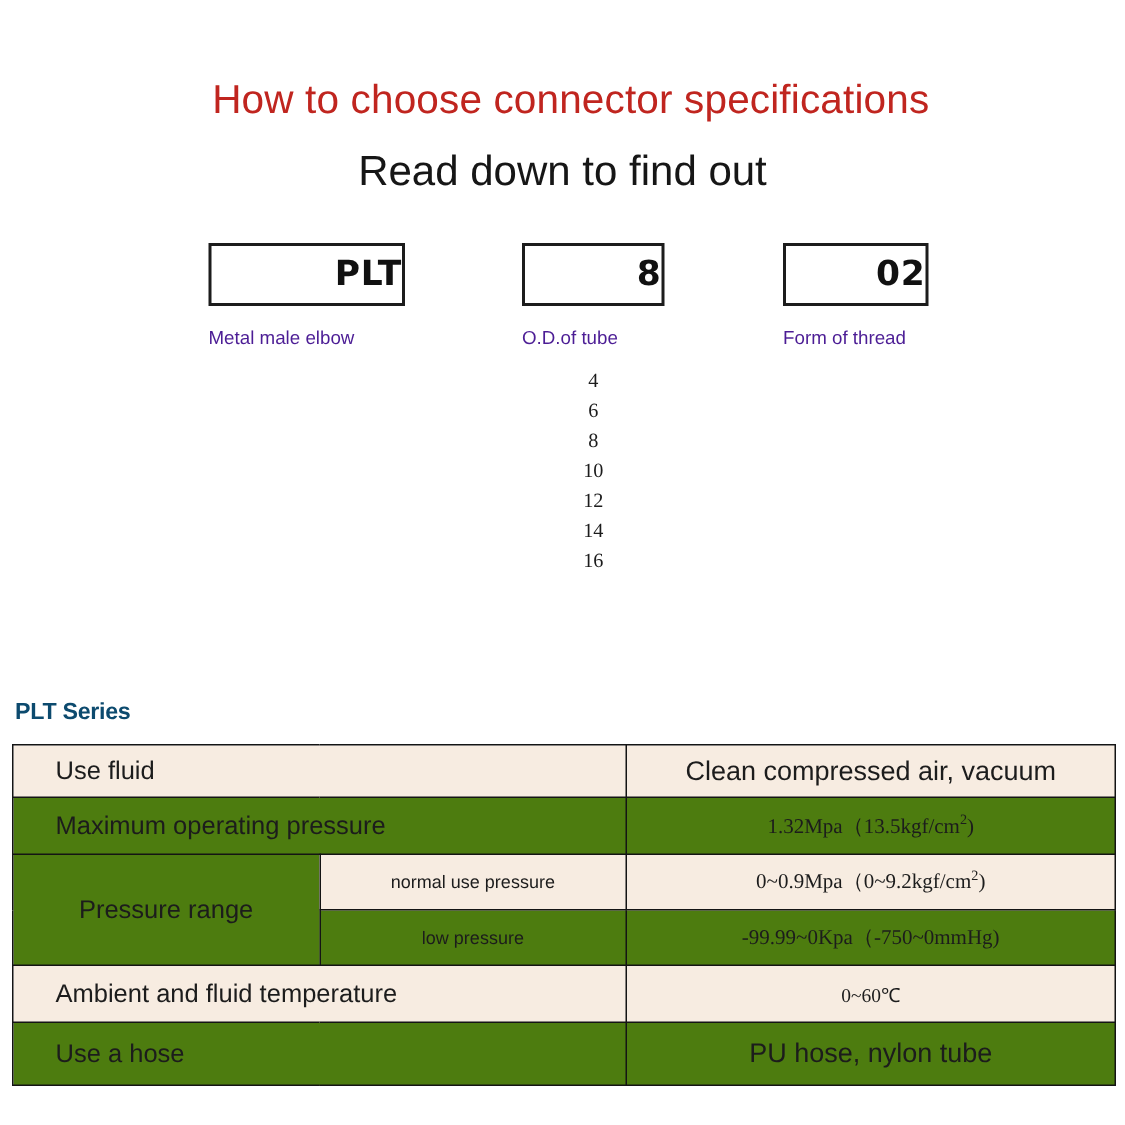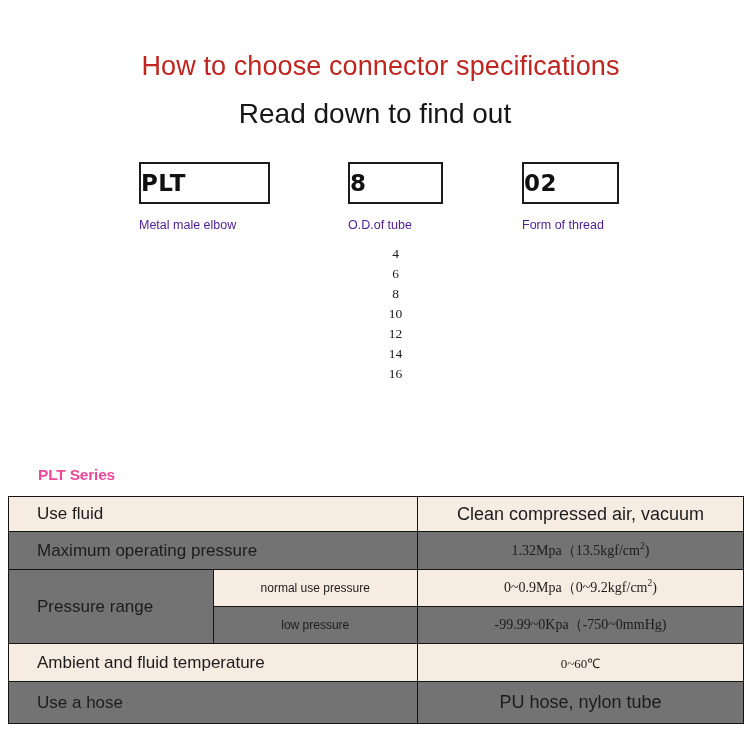--- a/index.html
+++ b/index.html
@@ -50,21 +50,21 @@
   }
   .code-col.c1 { left: 139px; width: 131px; }
   .code-col.c2 { left: 348px; width: 95px; }
   .code-col.c3 { left: 522px; width: 97px; }
 
   .code-box {
     border: 2px solid #1c1c1c;
     height: 42px;
     display: flex;
     align-items: center;
-    justify-content: flex-start;
+    justify-content: flex-end;
     background: #fff;
     box-sizing: border-box;
   }
   .code-box-text {
     font-family: "DejaVu Sans", sans-serif;
     font-weight: bold;
     font-size: 23px;
     letter-spacing: 0.5px;
     color: #111;
   }
@@ -84,23 +84,22 @@
   }
   .code-list div { white-space: nowrap; }
 
   
   .series-heading {
     position: absolute;
     left: 10px;
     top: 466px;
     font-size: 15.5px;
     font-weight: bold;
-    color: #ec4899;
+    color: #0c4a6e;
     letter-spacing: -0.2px;
-    margin-left: 28px;
   }
 
   
   .spec-table {
     position: absolute;
     left: 8px;
     top: 496px;
     width: 736px;
     border-collapse: collapse;
     table-layout: fixed;
@@ -120,21 +119,21 @@
     text-align: center;
     padding: 0 4px;
   }
   .cell-value {
     text-align: center;
   }
   .cell-value.big { font-size: 18px; }
   .cell-value.mid { font-size: 14px; font-family: "Liberation Serif", serif; }
   .cell-value.small { font-size: 13px; font-family: "Liberation Serif", serif; }
   .beige { background: #f7ece1; }
-  .white { background: #737373; }
+  .white { background: #4d7c0f; }
   sup { font-size: 0.68em; vertical-align: super; line-height: 0; }
 </style>
 </head>
 <body>
 
 <div class="header">
   <h1 class="title">How to choose connector specifications</h1>
   <p class="subtitle">Read down to find out</p>
 </div>
 
@@ -179,21 +178,21 @@
   <tbody>
     <tr>
       <td class="cell-label beige" colspan="2" style="width:352px;height:34px;">Use fluid</td>
       <td class="cell-value big beige" style="height:34px;">Clean compressed air, vacuum</td>
     </tr>
     <tr>
       <td class="cell-label white" colspan="2" style="height:37px;">Maximum operating pressure</td>
       <td class="cell-value mid white" style="height:37px;"><span>1.32Mpa（13.5kgf/cm</span><sup>2</sup><span>)</span></td>
     </tr>
     <tr>
-      <td class="cell-label white" rowspan="2" style="width:206px;">Pressure range</td>
+      <td class="cell-label white" rowspan="2" style="width:206px;text-align:center;">Pressure range</td>
       <td class="cell-sublabel beige" style="width:146px;height:36px;">normal use pressure</td>
       <td class="cell-value mid beige" style="height:36px;"><span>0~0.9Mpa（0~9.2kgf/cm</span><sup>2</sup><span>)</span></td>
     </tr>
     <tr>
       <td class="cell-sublabel white" style="height:36px;">low pressure</td>
       <td class="cell-value mid white" style="height:36px;">-99.99~0Kpa（-750~0mmHg)</td>
     </tr>
     <tr>
       <td class="cell-label beige" colspan="2" style="height:37px;">Ambient and fluid temperature</td>
       <td class="cell-value small beige" style="height:37px;">0~60℃</td>

